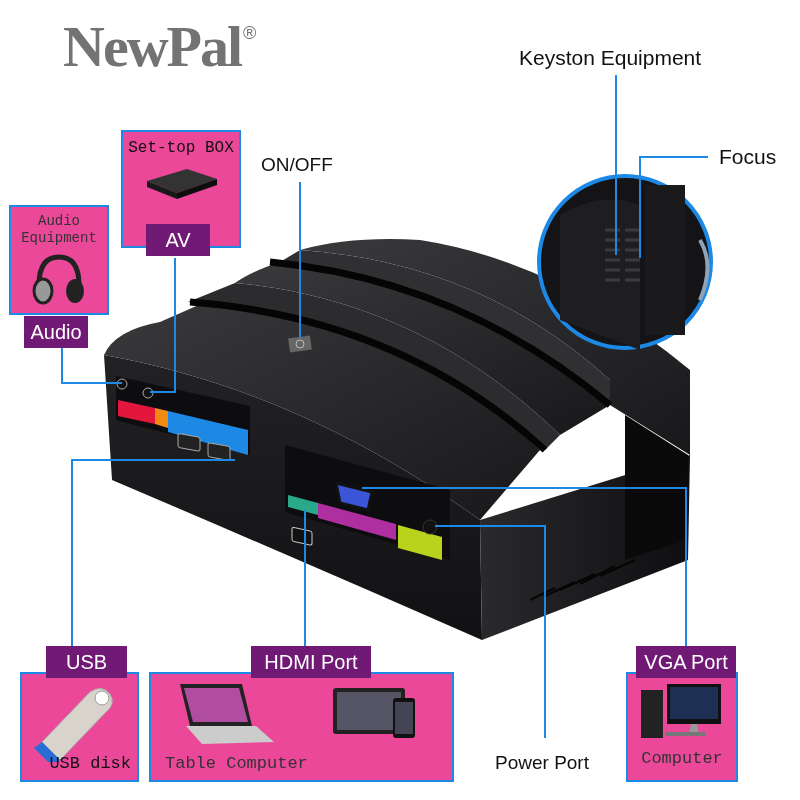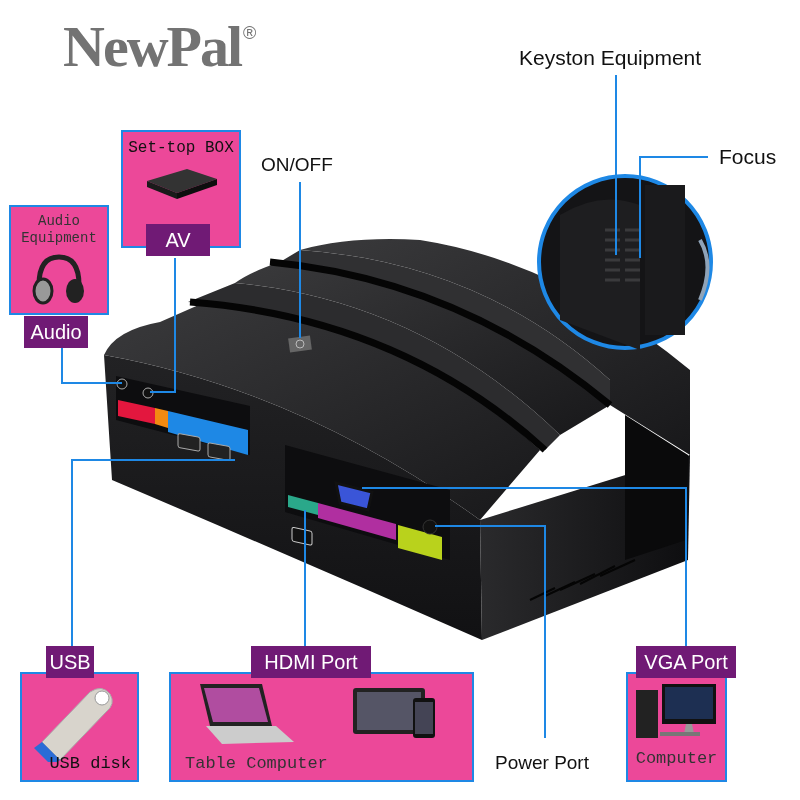--- a/index.html
+++ b/index.html
@@ -145,41 +145,41 @@
 <div class="abs tag" style="left:24px;top:316px;width:64px;">Audio</div>
 
 <div class="abs box" style="left:20px;top:672px;width:119px;height:110px;">
   <svg width="90" height="80" style="position:absolute;left:8px;top:8px;" viewBox="0 0 90 80">
     <path d="M12 60 L60 10 Q72 2 80 12 Q86 22 76 30 L30 78 Z" fill="#d8d4cc" stroke="#aaa"></path>
     <circle cx="72" cy="16" r="7" fill="#fff" stroke="#999"></circle>
     <path d="M4 66 L12 60 L30 78 L22 84 Z" fill="#2a6cd6"></path>
   </svg>
   <div class="caption" style="position:absolute;right:6px;bottom:6px;font-size:17px;color:#111;">USB disk</div>
 </div>
-<div class="abs tag" style="left:46px;top:646px;width:48px;">USB</div>
+<div class="abs tag" style="left:46px;top:646px;width:81px;">USB</div>
 
-<div class="abs box" style="left:169px;top:672px;width:305px;height:110px;">
+<div class="abs box" style="left:149px;top:672px;width:305px;height:110px;">
   <svg width="110" height="66" style="position:absolute;left:15px;top:8px;" viewBox="0 0 110 66">
     <path d="M14 2 L76 2 L86 44 L24 44 Z" fill="#222"></path>
     <path d="M18 6 L73 6 L82 40 L27 40 Z" fill="#b04da0"></path>
     <path d="M20 44 L90 44 L108 60 L36 62 Z" fill="#ccc"></path>
   </svg>
   <div class="caption" style="position:absolute;left:14px;bottom:6px;font-size:17px;">Table Computer</div>
   <svg width="90" height="56" style="position:absolute;left:180px;top:12px;" viewBox="0 0 90 56">
     <rect x="2" y="2" width="72" height="46" rx="3" fill="#222"></rect>
     <rect x="6" y="6" width="64" height="38" fill="#556"></rect>
     <rect x="62" y="12" width="22" height="40" rx="3" fill="#111"></rect>
     <rect x="64" y="16" width="18" height="32" fill="#445"></rect>
   </svg>
 </div>
 <div class="abs tag" style="left:251px;top:646px;width:120px;">HDMI Port</div>
 
 <div class="abs label" style="left:495px;top:752px;font-size:19px;">Power Port</div>
 
-<div class="abs box" style="left:626px;top:672px;width:101px;height:110px;">
+<div class="abs box" style="left:626px;top:672px;width:112px;height:110px;">
   <svg width="90" height="66" style="display:block;margin:6px auto 0;" viewBox="0 0 90 66">
     <rect x="4" y="10" width="22" height="48" fill="#222"></rect>
     <rect x="30" y="4" width="54" height="40" fill="#111"></rect>
     <rect x="33" y="7" width="48" height="32" fill="#1d2f52"></rect>
     <path d="M54 44 L60 44 L62 54 L52 54 Z" fill="#999"></path>
     <rect x="28" y="52" width="40" height="4" fill="#777"></rect>
   </svg>
   <div class="caption" style="margin-top:4px;font-size:17px;">Computer</div>
 </div>
 <div class="abs tag" style="left:636px;top:646px;width:100px;">VGA Port</div>

